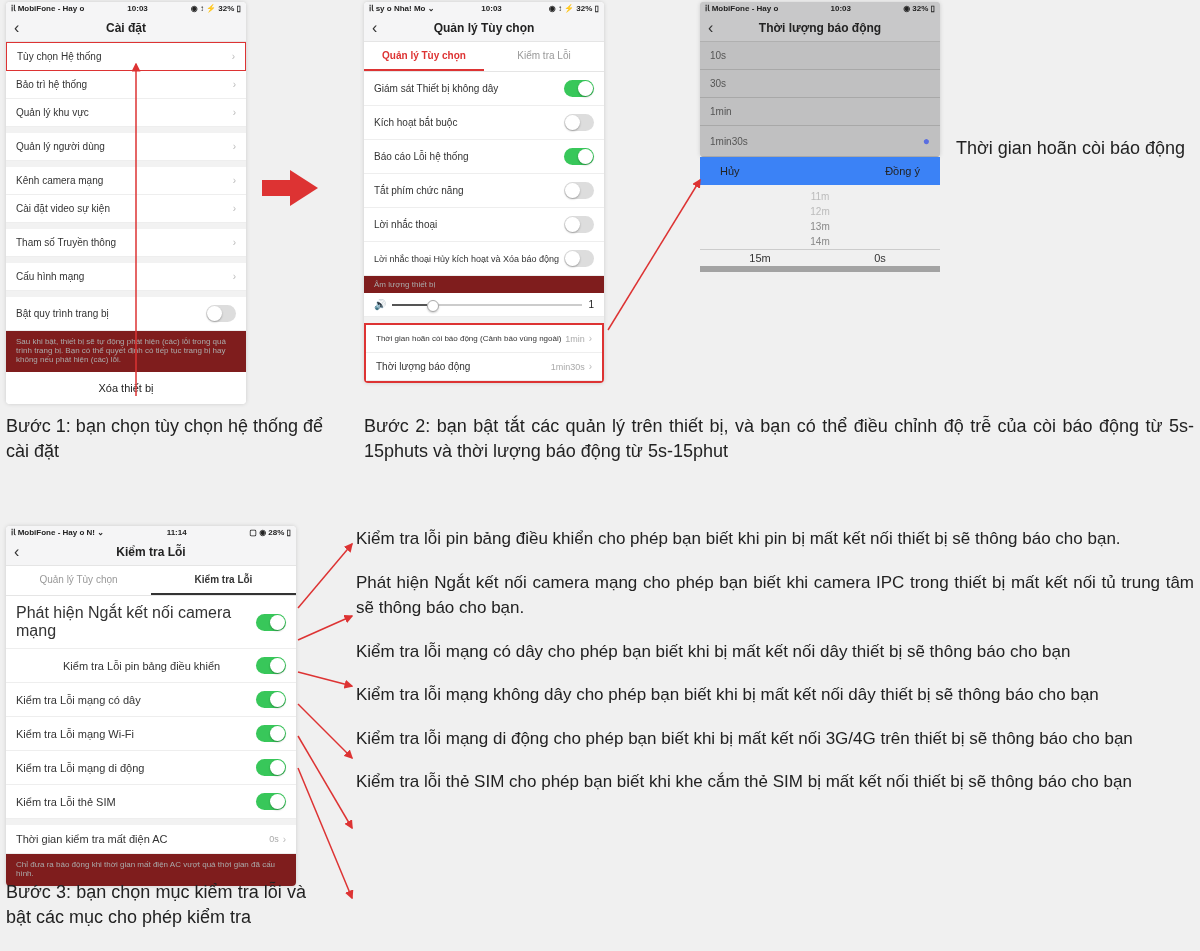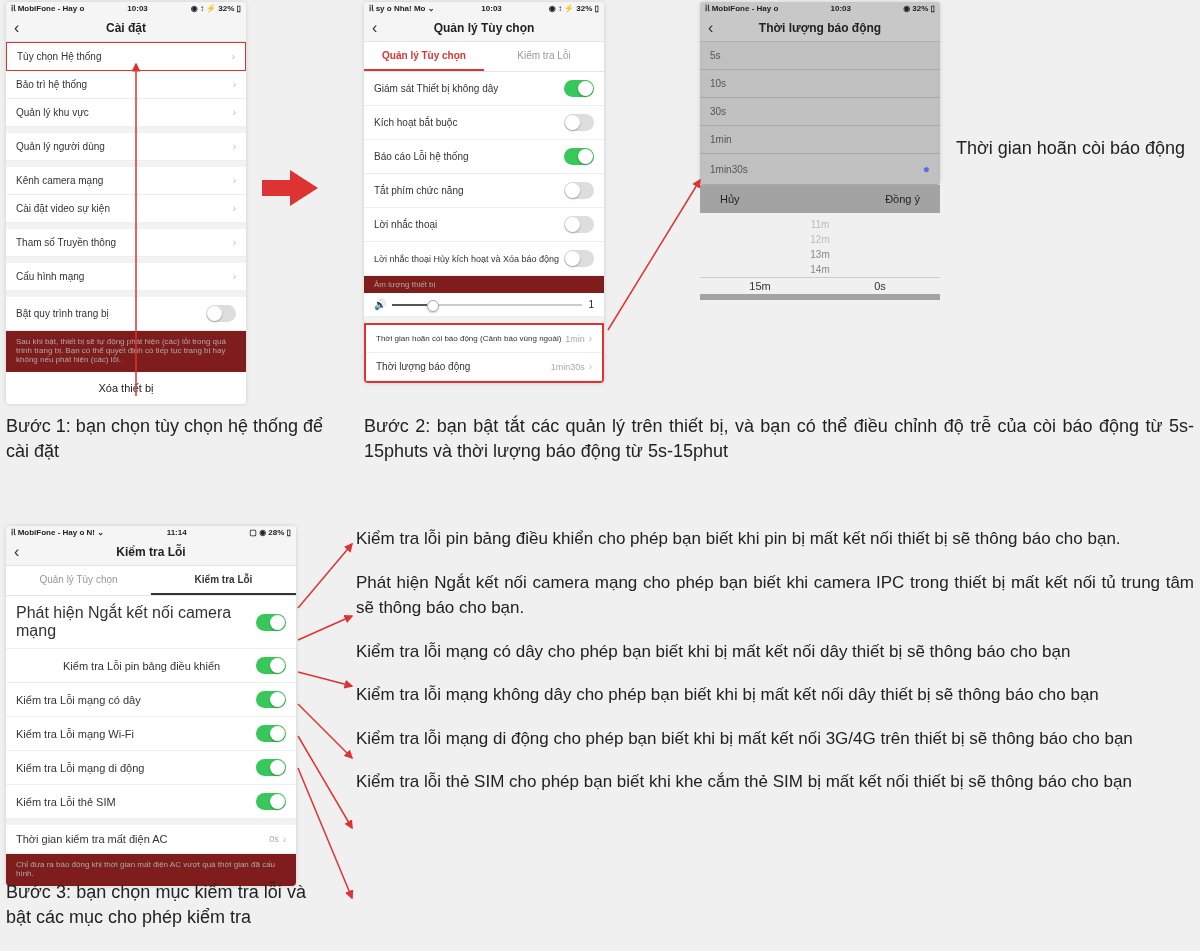--- a/index.html
+++ b/index.html
@@ -114,21 +114,21 @@
   }
   .hlbox { border: 2px solid #d33; }
   .picker {
     width: 240px; margin-top: 4px; text-align: center; font-size: 10px;
   }
   .picker-item { padding: 2px 0; color: #bbb; }
   .picker-item.sel { color: #333; font-size: 11px; border-top: 1px solid #ccc; border-bottom: 6px solid #a3a3a3; }
   .picker-item.sel2 { color: #888; }
   .sheet-btns {
     display: flex; justify-content: space-between; padding: 8px 20px;
-    font-size: 11px; background: #a3a3a3;
+    font-size: 11px; background: #3b82f6;
   }
   .check { color: #5a6ee0; font-size: 12px; }
   .caption {
     font-size: 18px; color: #222; line-height: 1.4;
   }
   .desc {
     font-size: 17px; color: #222; line-height: 1.5; text-align: justify;
   }
   .arrow-big {
     position: absolute; left: 290px; top: 170px;
@@ -275,23 +275,20 @@
   <div class="phone dim">
     <div class="statusbar">
       <span>𝗂𝗅 MobiFone - Hay o</span>
       <span>10:03</span>
       <span>◉ 32% ▯</span>
     </div>
     <div class="nav">
       <span class="nav-back">‹</span>
       <span class="nav-title">Thời lượng báo động</span>
     </div>
-    <div class="row">
-        <span class="row-label">5s</span>
-      </div>
     <div class="row">
         <span class="row-label">10s</span>
       </div>
     <div class="row">
         <span class="row-label">30s</span>
       </div>
     <div class="row">
         <span class="row-label">1min</span>
       </div>
     <div class="row">

